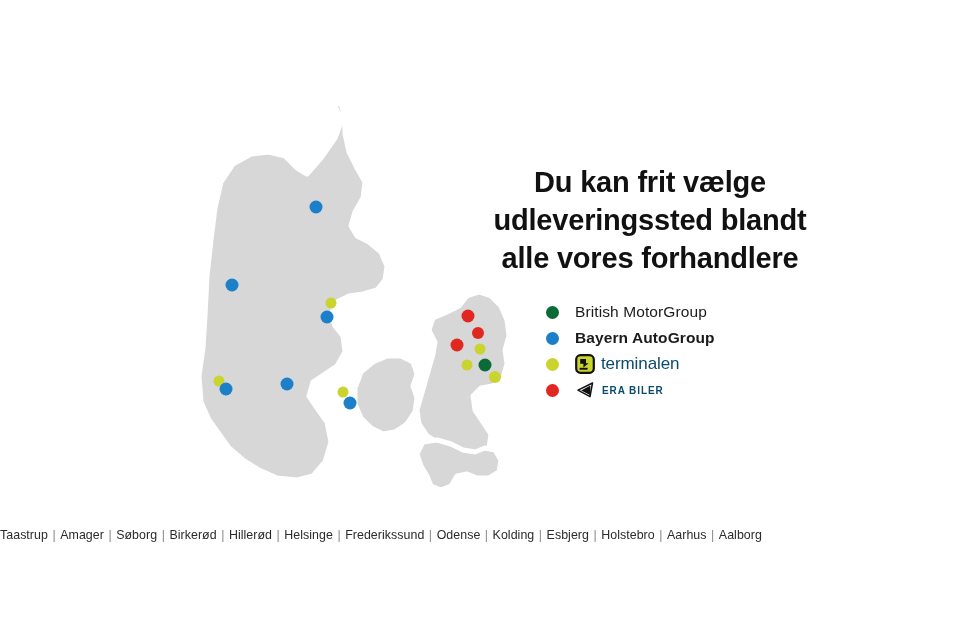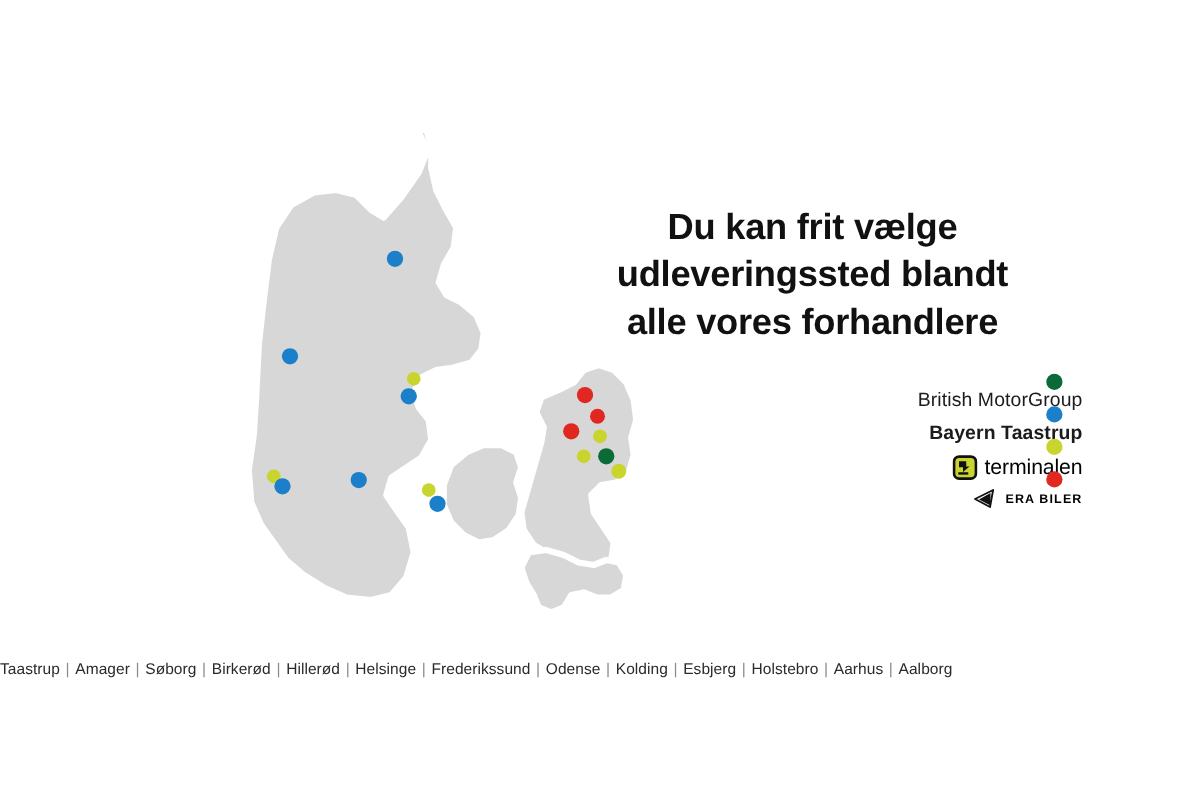--- a/index.html
+++ b/index.html
@@ -51,23 +51,22 @@
 
   
   #legend {
     position: absolute;
     left: 546px;
     top: 299px;
     width: 320px;
   }
   .legend-row {
     display: flex;
-    align-items: flex-end;
+    align-items: center;
     height: 26px;
-    flex-direction: column;
   }
   .legend-dot {
     width: 13px;
     height: 13px;
     border-radius: 50%;
     flex: 0 0 13px;
     margin-right: 16px;
   }
   .legend-label {
     font-size: 15.5px;
@@ -80,21 +79,21 @@
 
   .brand-lockup {
     display: flex;
     align-items: center;
     white-space: nowrap;
   }
   .brand-mark { display: block; flex: 0 0 auto; }
   .brand-word {
     font-size: 16px;
     letter-spacing: 0.1px;
-    color: #000000;
+    color: #0c4a6e;
   }
   .brand-word.terminalen {
     font-weight: 400;
     margin-left: 6px;
     font-size: 17px;
     letter-spacing: -0.1px;
   }
   .brand-word.erabiler {
     font-weight: 700;
     margin-left: 5px;
@@ -289,21 +288,21 @@
 
   <div id="legend">
 
     <div class="legend-row">
       <span class="legend-dot" style="background: rgb(11, 107, 55);"></span>
       <span class="legend-label weight-light">British MotorGroup</span>
     </div>
 
     <div class="legend-row">
       <span class="legend-dot" style="background: rgb(27, 127, 201);"></span>
-      <span class="legend-label weight-bold">Bayern Taastrup</span>
+      <span class="legend-label weight-bold">Bayern AutoGroup</span>
     </div>
 
     <div class="legend-row">
       <span class="legend-dot" style="background: rgb(201, 212, 46);"></span>
       <span class="brand-lockup">
         <svg class="brand-mark" width="20" height="20" viewBox="0 0 20 20">
           <rect x="1.2" y="1.2" width="17.6" height="17.6" rx="4.2" ry="4.2" fill="#c9d42e" stroke="#111111" stroke-width="2.2"></rect>
           <path d="M5.2 5.0 L11.0 5.0 L11.0 9.2 L13.6 9.2 L8.4 13.6 L8.4 9.8 L5.2 9.8 Z" fill="#111111"></path>
           <rect x="4.6" y="13.8" width="8.0" height="1.9" fill="#111111"></rect>
         </svg>

